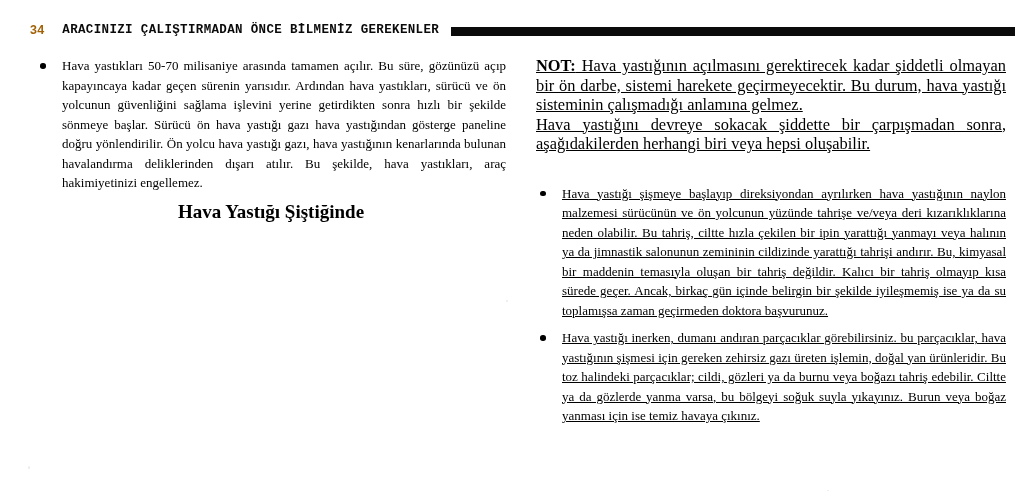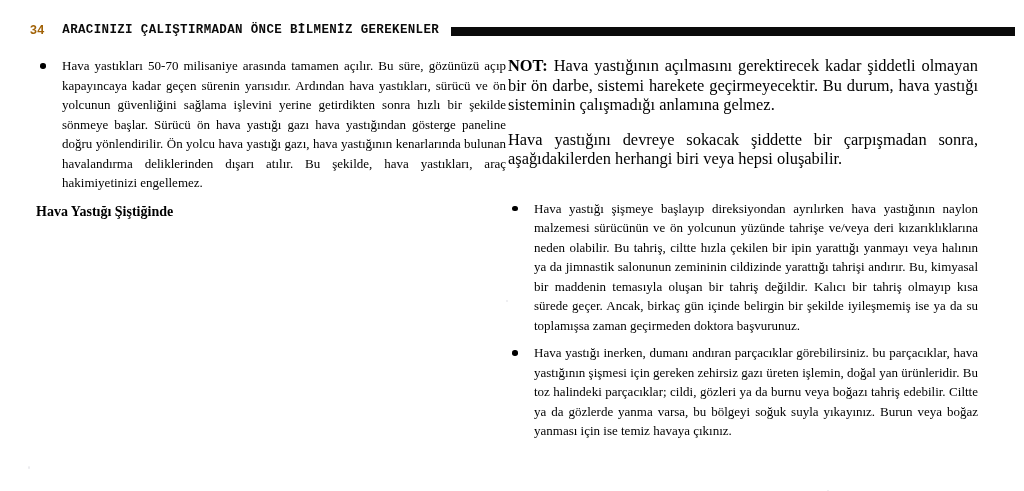--- a/index.html
+++ b/index.html
@@ -61,41 +61,41 @@
     position: absolute;
     top: 56px;
     left: 0;
     width: 1024px;
   }
   .col {
     position: absolute;
     top: 0;
   }
   .col-left  { left: 36px;  width: 470px; }
-  .col-right { left: 508px; width: 470px; }
+  .col-right { left: 536px; width: 470px; text-decoration: underline; }
 
   p, ul { margin: 0; padding: 0; }
 
   .para {
     font-size: 16.4px;
     line-height: 19.5px;
     text-align: justify;
     text-justify: inter-word;
     hyphens: none;
     margin-bottom: 0;
   }
-  .para.gap-above { margin-top: 15px; }
+  .para.gap-above { }
 
   .heading {
-    font-size: 14px;
+    font-size: 19px;
     line-height: 19.5px;
     font-weight: bold;
     margin-top: 9px;
     margin-bottom: 1px;
-    text-align: left;
+    text-align: center;
   }
 
   .bullet-list { list-style: none; }
   .bullet-item {
     position: relative;
     font-size: 13px;
     line-height: 19.5px;
     text-align: justify;
     text-justify: inter-word;
     padding-left: 26px;

